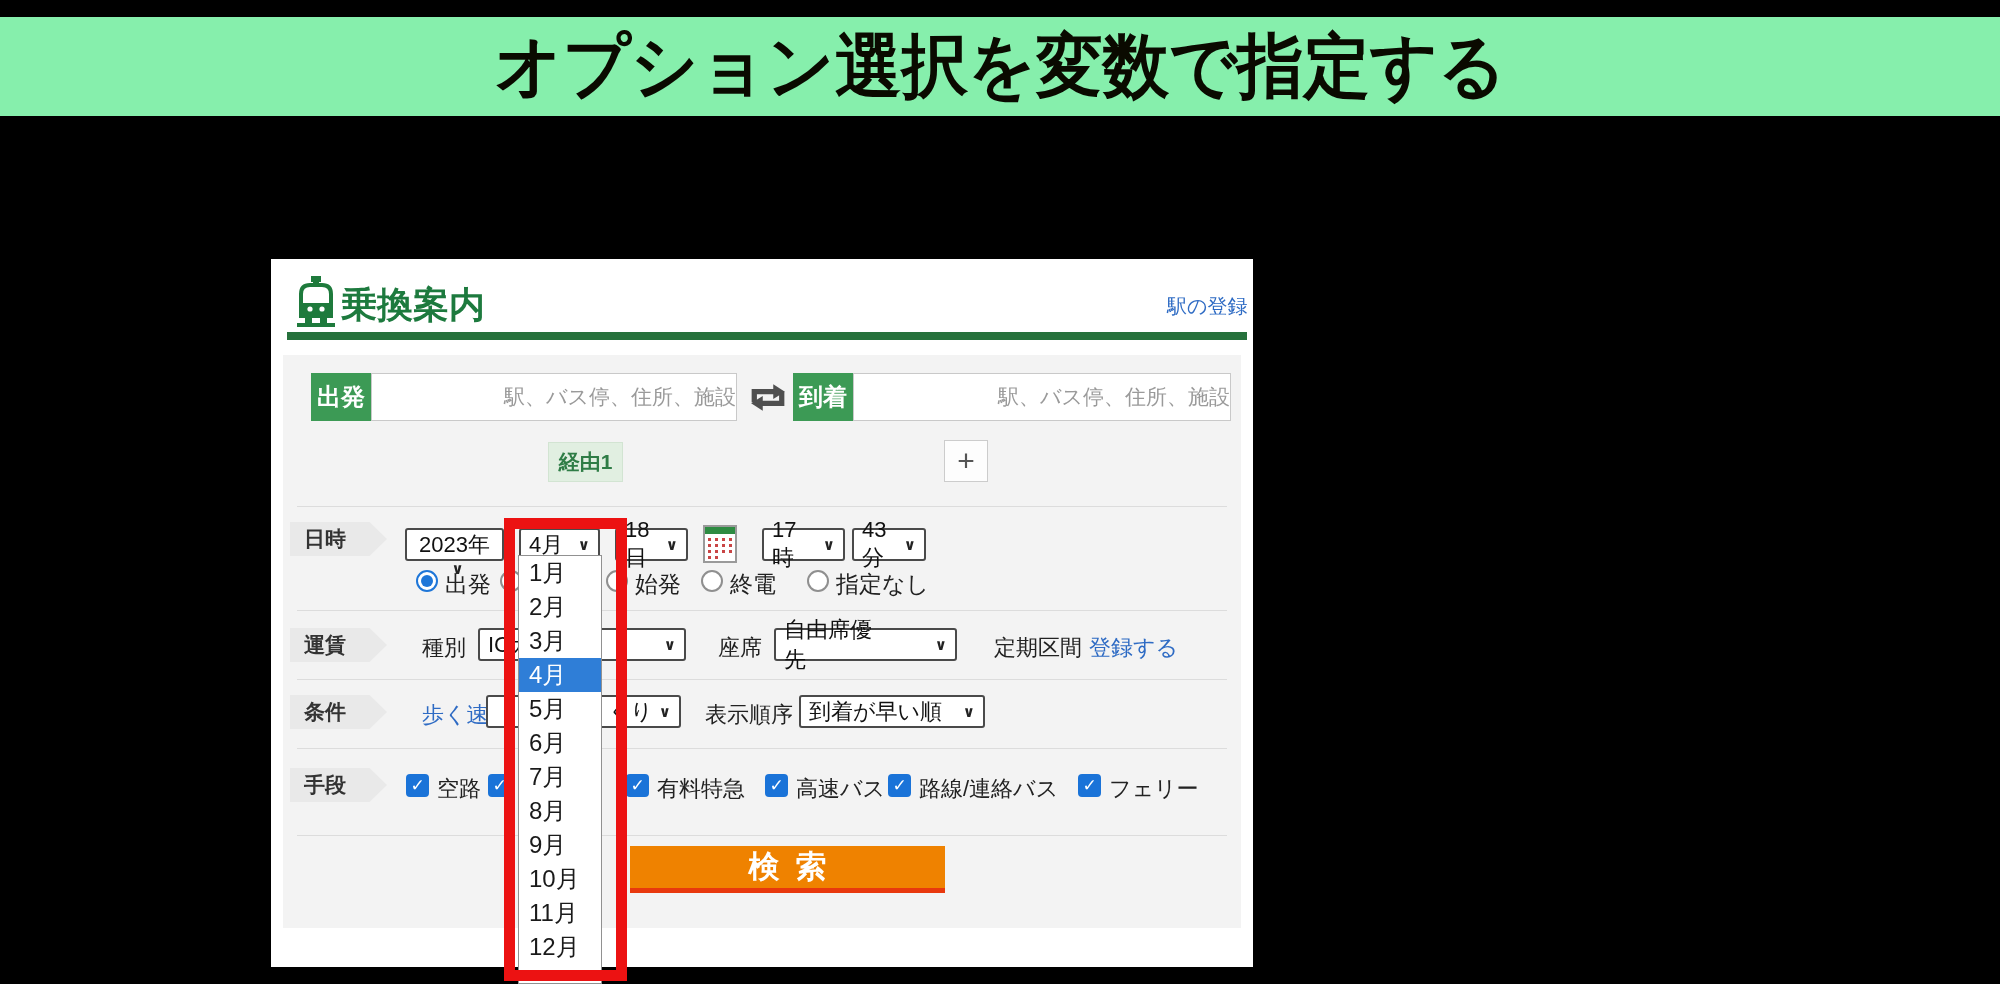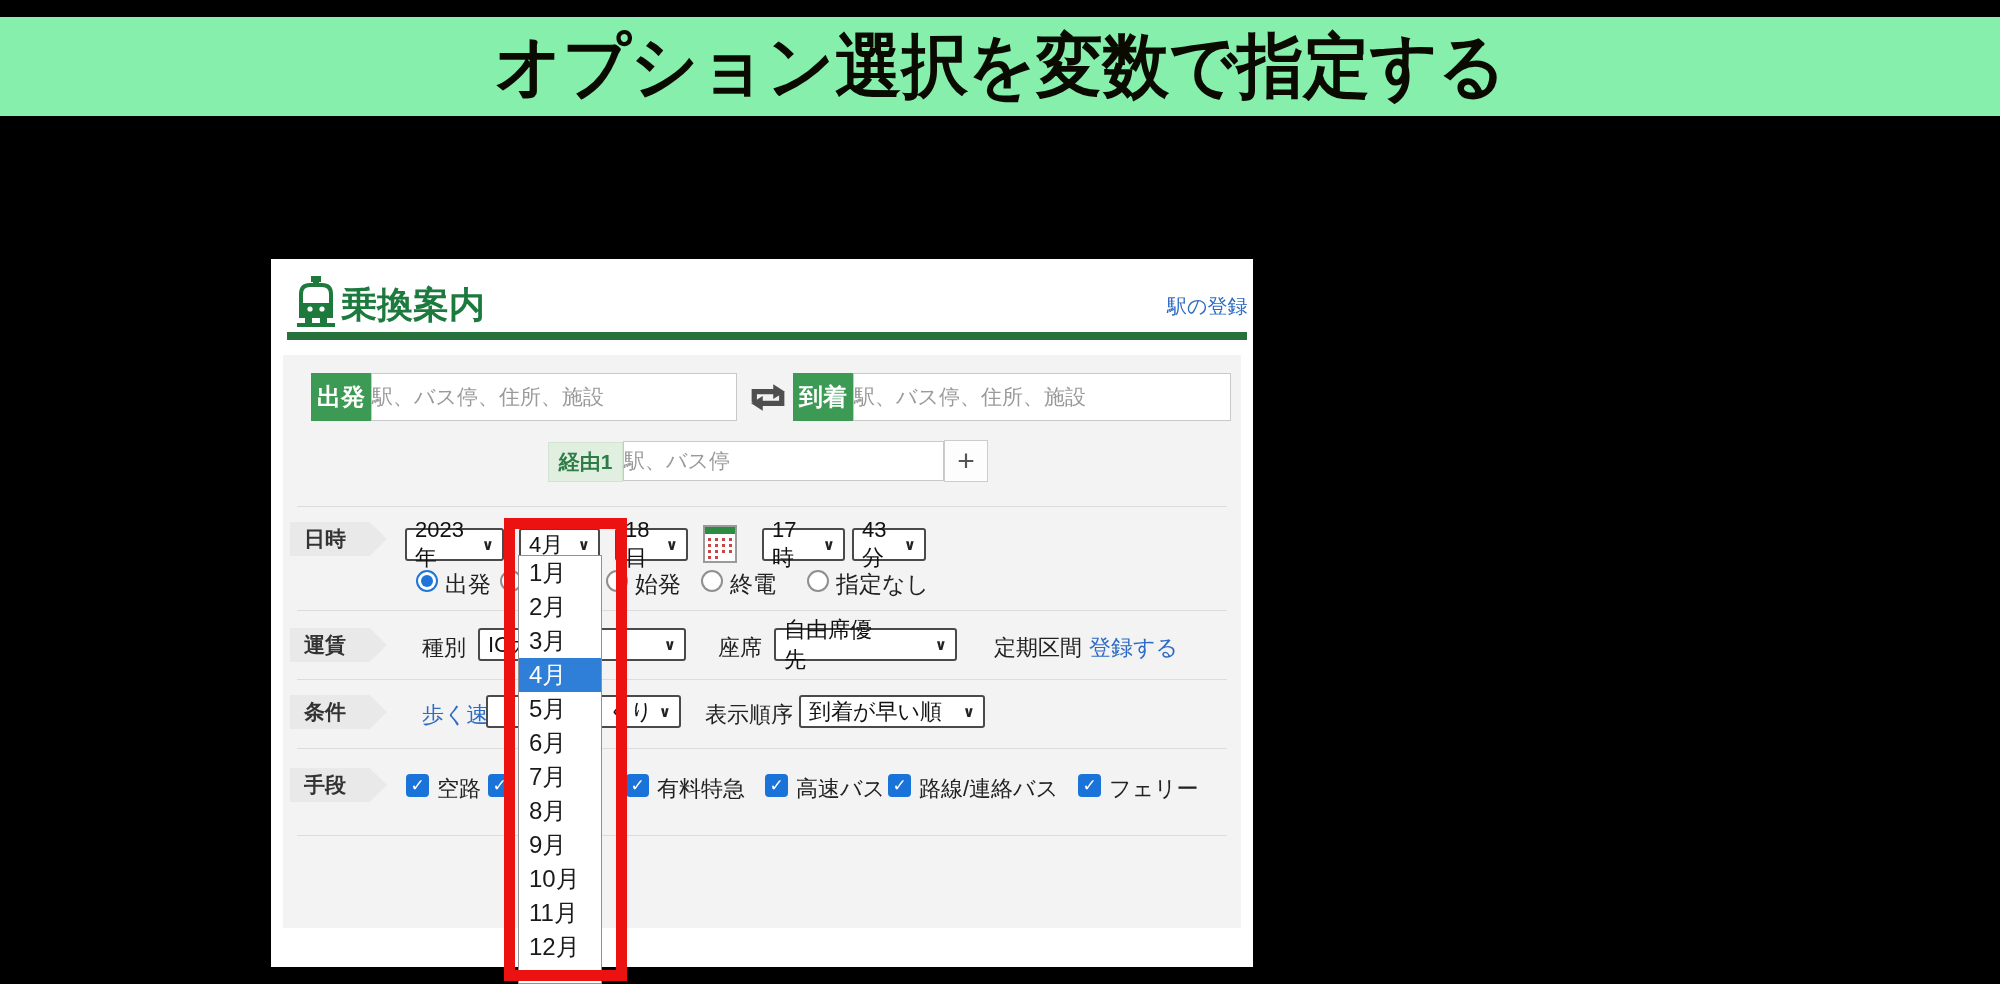--- a/index.html
+++ b/index.html
@@ -18,21 +18,21 @@
   .hdr-link{left:896px;top:34px;font-size:20px;color:#2e6bc4;cursor:pointer;}
   .hdr-line{left:16px;top:73px;width:960px;height:8px;background:#26713c;}
   .formarea{left:12px;top:96px;width:958px;height:573px;background:#f3f3f3;}
 
   .divider{height:1px;left:26px;width:930px;background:#dcdcdc;}
 
   
   .endp{height:48px;background:#3c9a55;color:#fff;font-size:24px;font-weight:bold;
         display:flex;align-items:center;justify-content:center;}
   .inputbox{height:48px;background:#fff;border:1px solid #c9c9c9;display:flex;align-items:center;
-            padding-left:0;font-size:21px;color:#9a9a9a;}
+            padding-left:12px;font-size:21px;color:#9a9a9a;justify-content:flex-end;}
   
   .viabox{height:40px;background:#e1efe1;color:#2f7d46;font-size:21px;font-weight:bold;
           display:flex;align-items:center;justify-content:center;border:1px solid #d2e4d2;}
   .viainput{height:40px;}
   .plusbtn{height:42px;background:#fdfdfd;border:1px solid #cccccc;display:flex;align-items:center;
            justify-content:center;font-size:30px;color:#555;}
 
   
   .plabel{width:97px;height:34px;background:#e9e9e9;color:#333;font-size:21px;font-weight:bold;
           display:flex;align-items:center;padding-left:14px;
@@ -113,29 +113,26 @@
     <polygon points="23,6 23,20 34,13" fill="#4f4f4f"></polygon>
     <path d="M31 13 V24 H12" fill="none" stroke="#4f4f4f" stroke-width="5"></path>
     <polygon points="13,17 13,31 2,24" fill="#4f4f4f"></polygon>
   </svg>
   <div class="abs endp" style="left:522px;top:114px;width:60px;">到着</div>
   <div class="abs inputbox" style="left:582px;top:114px;width:378px;">
     <span>駅、バス停、住所、施設</span>
   </div>
 
   <div class="abs viabox" style="left:277px;top:183px;width:75px;">経由1</div>
-  <div class="abs inputbox viainput" style="left:352px;top:182px;width:321px;">
-    <span>駅、バス停</span>
-  </div>
   <div class="abs plusbtn" style="left:673px;top:181px;width:44px;">+</div>
 
   <div class="abs divider" style="top:247px;"></div>
 
   <div class="abs plabel" style="left:19px;top:263px;">日時</div>
-  <div class="abs sel" style="left:134px;top:269px;width:99px;">
+  <div class="abs sel" style="left:134px;top:269px;width:99px;flex-direction:column;">
     <span>2023年</span>
       <span class="chev"></span>
   </div>
   <div class="abs sel" style="left:248px;top:269px;width:81px;">
     <span>4月</span>
       <span class="chev"></span>
   </div>
   <div class="abs sel" style="left:344px;top:269px;width:73px;">
     <span>18日</span>
       <span class="chev"></span>
@@ -221,20 +218,21 @@
   <div class="abs cblabel" style="left:386px;top:515px;">有料特急</div>
   <div class="abs cb" style="left:494px;top:515px;"></div>
   <div class="abs cblabel" style="left:525px;top:515px;">高速バス</div>
   <div class="abs cb" style="left:617px;top:515px;"></div>
   <div class="abs cblabel" style="left:648px;top:515px;">路線/連絡バス</div>
   <div class="abs cb" style="left:807px;top:515px;"></div>
   <div class="abs cblabel" style="left:838px;top:515px;">フェリー</div>
 
   <div class="abs divider" style="top:576px;"></div>
 
+  <div class="abs search">検索</div>
 </div>
 
 <div class="abs dropdown">
   <div class="opt">1月</div>
   <div class="opt">2月</div>
   <div class="opt">3月</div>
   <div class="opt hl">4月</div>
   <div class="opt">5月</div>
   <div class="opt">6月</div>
   <div class="opt">7月</div>

